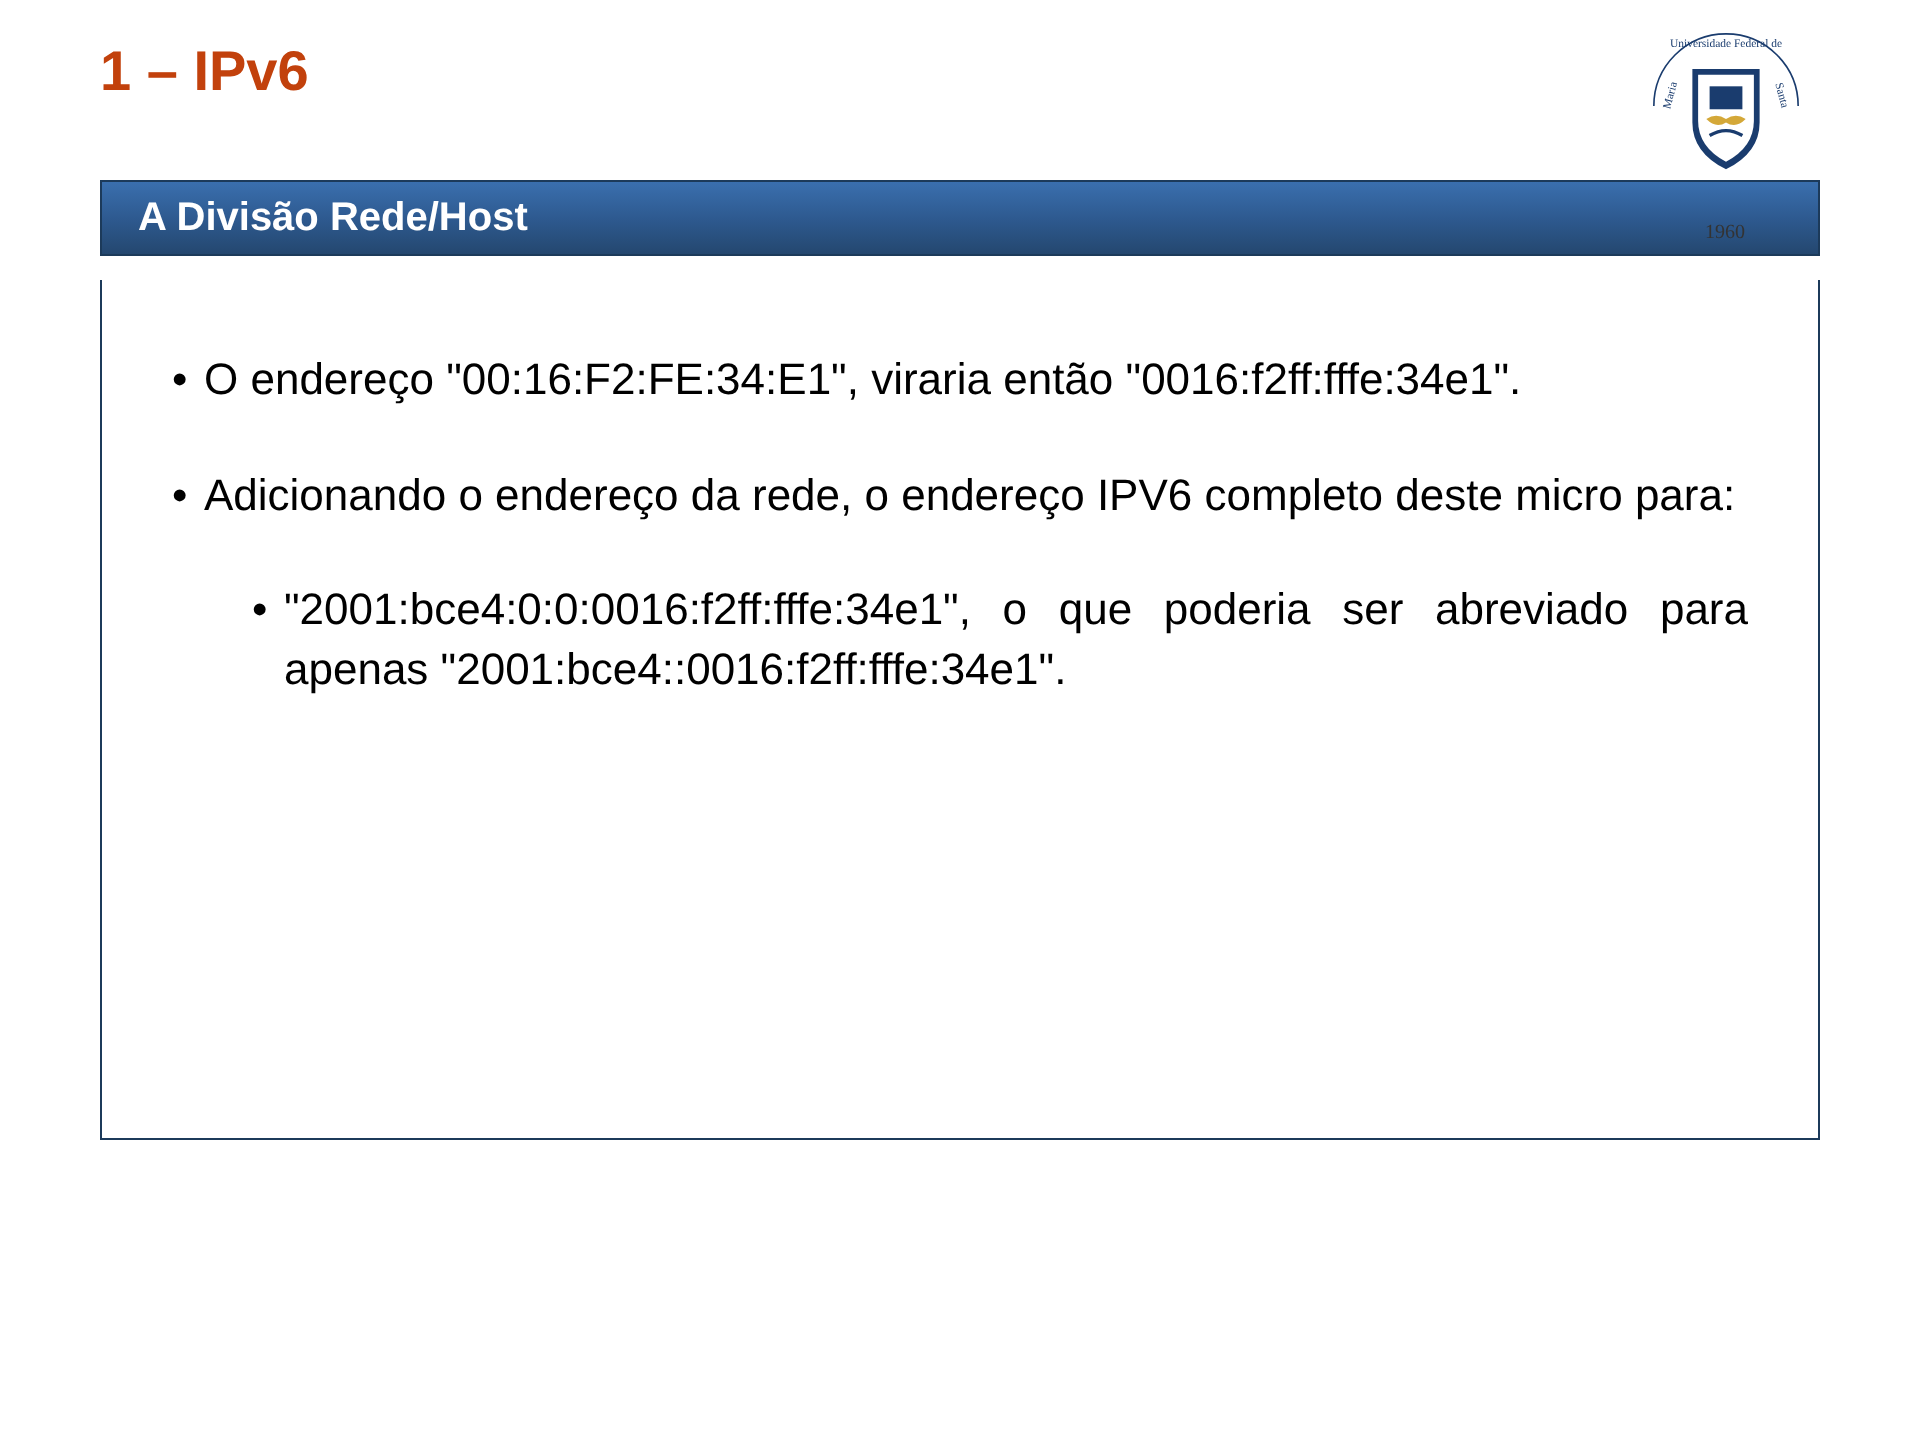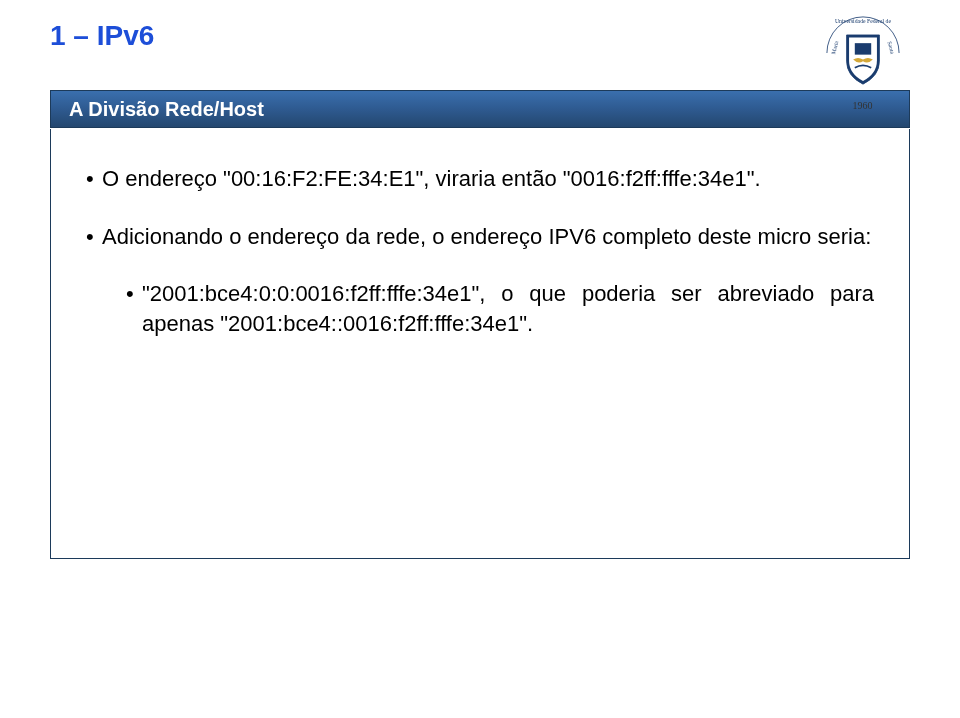--- a/index.html
+++ b/index.html
@@ -6,49 +6,49 @@
   html, body { width: 960px; height: 718px; font-family: Arial, Helvetica, sans-serif; background: #fff; }
   .slide {
     position: relative;
     width: 960px;
     height: 718px;
     padding: 20px 50px 20px 50px;
   }
   .title {
     font-size: 28px;
     font-weight: bold;
-    color: #1d4ed8;
+    color: #c2410c;
     margin-bottom: 38px;
   }
   .logo {
     position: absolute;
     top: 12px;
     right: 50px;
     width: 95px;
     height: 95px;
     text-align: center;
   }
   .logo svg { width: 82px; height: 82px; }
   .logo-year {
     font-size: 10px;
     color: #333;
-    margin-top: 2px;
+    margin-top: 12px;
     font-family: "Times New Roman", serif;
   }
   .section-bar {
     background: linear-gradient(to bottom, #3a6fae 0%, #2e5a90 50%, #24476f 100%);
     border: 1px solid #1c3a5a;
     color: #fff;
     font-weight: bold;
     font-size: 20px;
     padding: 14px 18px;
     height: 38px;
     display: flex;
     align-items: center;
-    margin-bottom: 1px;
+    margin-bottom: 12px;
     width: 100%;
   }
   .content-box {
     border: 1px solid #1c3a5a;
     border-top: none;
     padding: 35px 35px 80px 35px;
     min-height: 430px;
     background: #fff;
   }
   .bullet {
@@ -94,17 +94,17 @@
     </svg>
     <div class="logo-year">1960</div>
   </div>
 
   <div class="section-bar">
     <span>A Divisão Rede/Host</span>
   </div>
 
   <div class="content-box">
     <div class="bullet">O endereço "00:16:F2:FE:34:E1", viraria então "0016:f2ff:fffe:34e1".</div>
-    <div class="bullet">Adicionando o endereço da rede, o endereço IPV6 completo deste micro seria:</div>
+    <div class="bullet">Adicionando o endereço da rede, o endereço IPV6 completo deste micro para:</div>
     <div class="bullet sub">"2001:bce4:0:0:0016:f2ff:fffe:34e1", o que poderia ser abreviado para apenas "2001:bce4::0016:f2ff:fffe:34e1".</div>
   </div>
 
 </div>
 
 </body></html>

